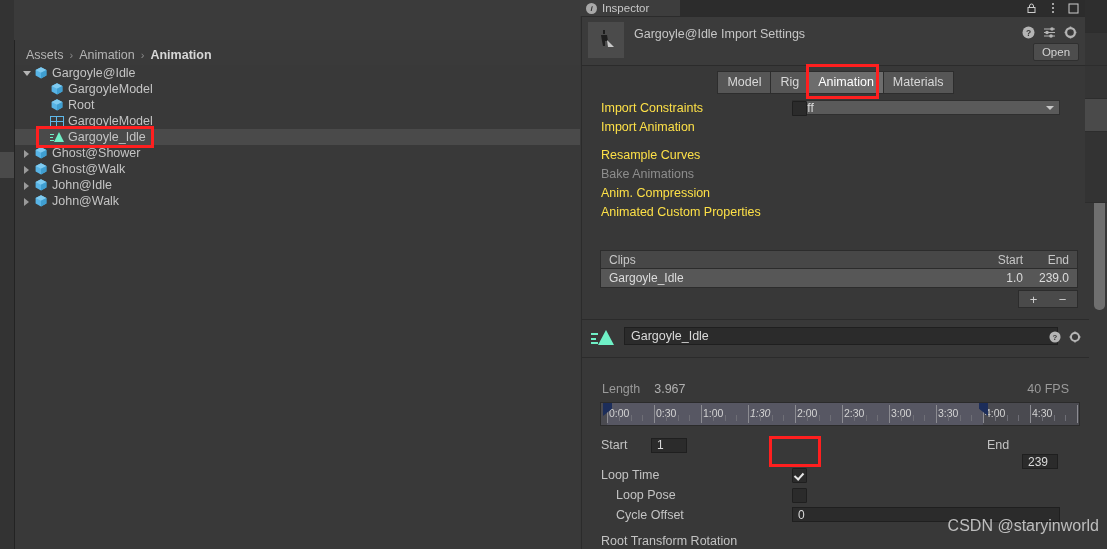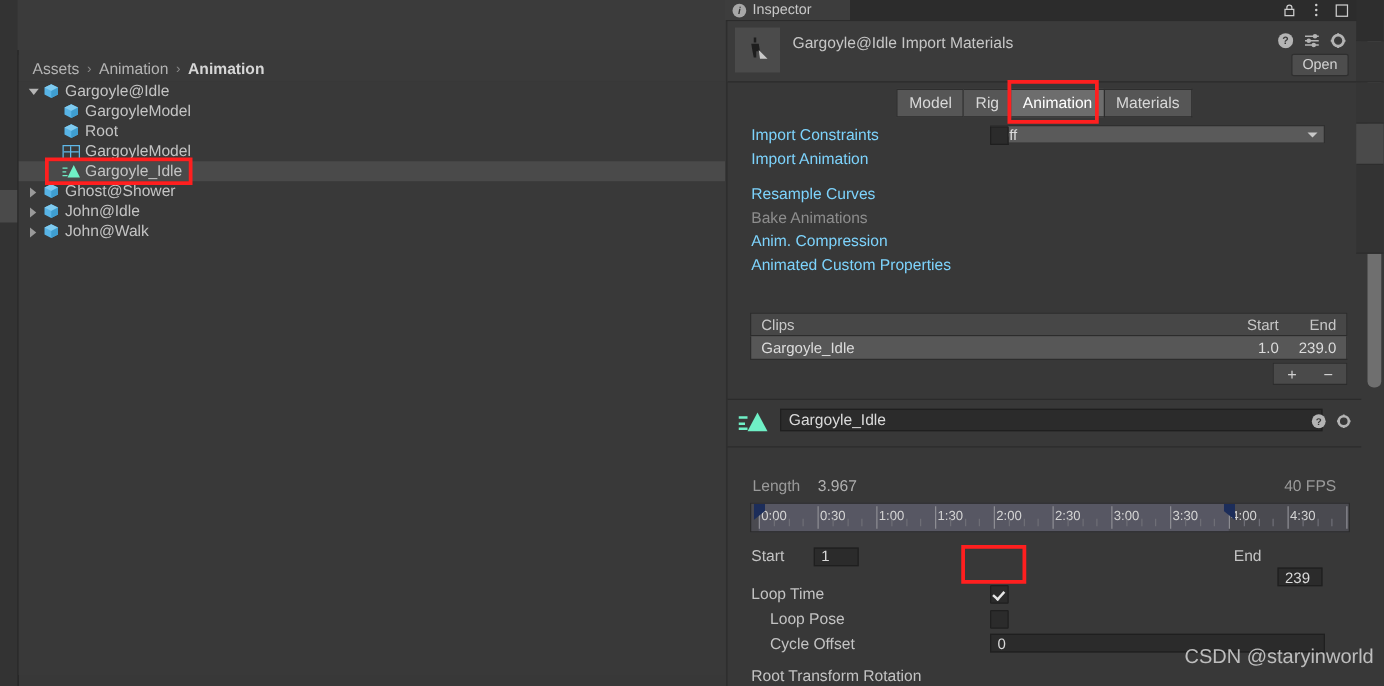--- a/index.html
+++ b/index.html
@@ -74,21 +74,21 @@
 
   .tabs-row{position:absolute;left:0;top:49px;width:507px;height:32px;
     display:flex;align-items:center;justify-content:center;gap:0;}
   .stab{height:21px;padding:0 9px;background:#565656;border:1px solid #2d2d2d;border-left-width:0;
     display:flex;align-items:center;font-size:12.5px;color:#d8d8d8;}
   .stab:first-child{border-left-width:1px;}
   .stab.active{background:#6d6d6d;color:#fff;}
 
   .settings{position:absolute;left:0;top:81px;width:507px;}
   .srow{height:19px;display:flex;align-items:center;padding-left:19px;box-sizing:border-box;font-size:12.5px;}
-  .slabel{color:#7dd3fc;}
+  .slabel{color:#fde047;}
   .slabel.dim{color:#8d8d8d;}
   .cbx{position:absolute;left:210px;width:13px;height:13px;background:#2b2b2b;border:1px solid #1f1f1f;border-radius:1px;}
   .cbx.dim{background:#3a3a3a;border-color:#303030;}
   .cbx.on:after{content:"";position:absolute;left:3px;top:2px;width:4px;height:7px;
     border:solid #e6e6e6;border-width:0 2px 2px 0;transform:rotate(42deg);}
   .dd{position:absolute;left:210px;width:268px;height:15px;background:#5a5a5a;border:1px solid #2f2f2f;
     display:flex;align-items:center;padding-left:5px;box-sizing:border-box;font-size:12px;color:#dcdcdc;}
   .dd .arw{position:absolute;right:5px;top:5px;width:0;height:0;
     border-top:4px solid #c8c8c8;border-left:4px solid transparent;border-right:4px solid transparent;}
 
@@ -255,20 +255,33 @@
         <span class="tw closed">
           <span class="tri"></span>
         </span>
         <span class="ico ico-prefab">
           <svg width="14" height="14" viewBox="0 0 14 14">
             <path d="M7 1.3 L12.4 4 L12.4 9.6 L7 12.4 L1.6 9.6 L1.6 4 Z" fill="#58b4e6"></path>
             <path d="M7 1.3 L12.4 4 L7 6.7 L1.6 4 Z" fill="#7fcbf0"></path>
             <path d="M7 6.7 L12.4 4 L12.4 9.6 L7 12.4 Z" fill="#3f9ed0"></path>
           </svg>
         </span>
+        <span>Ghost@Walk</span>
+      </div>
+      <div class="row" style="padding-left: 7px;">
+        <span class="tw closed">
+          <span class="tri"></span>
+        </span>
+        <span class="ico ico-prefab">
+          <svg width="14" height="14" viewBox="0 0 14 14">
+            <path d="M7 1.3 L12.4 4 L12.4 9.6 L7 12.4 L1.6 9.6 L1.6 4 Z" fill="#58b4e6"></path>
+            <path d="M7 1.3 L12.4 4 L7 6.7 L1.6 4 Z" fill="#7fcbf0"></path>
+            <path d="M7 6.7 L12.4 4 L12.4 9.6 L7 12.4 Z" fill="#3f9ed0"></path>
+          </svg>
+        </span>
         <span>John@Idle</span>
       </div>
       <div class="row" style="padding-left: 7px; text-align: center;">
         <span class="tw closed">
           <span class="tri"></span>
         </span>
         <span class="ico ico-prefab">
           <svg width="14" height="14" viewBox="0 0 14 14">
             <path d="M7 1.3 L12.4 4 L12.4 9.6 L7 12.4 L1.6 9.6 L1.6 4 Z" fill="#58b4e6"></path>
             <path d="M7 1.3 L12.4 4 L7 6.7 L1.6 4 Z" fill="#7fcbf0"></path>
@@ -314,21 +327,21 @@
     <div class="insp-body">
 
       <div class="hdr">
         <div class="thumb">
           <svg width="36" height="36" viewBox="0 0 36 36">
             <rect width="36" height="36" fill="#4b4b4b"></rect>
             <path d="M15 8 l2 0 l0 4 l-2 0 z M14 13 l5 0 l1 6 l-3 0 l0 5 l-2 0 l-1 -5 l-1 -6 z" fill="#1e1e1e"></path>
             <path d="M19 18 L26 25 L20 25 Z" fill="#c9c9c9"></path>
           </svg>
         </div>
-        <div class="hdr-title">Gargoyle@Idle Import Materials</div>
+        <div class="hdr-title">Gargoyle@Idle Import Settings</div>
         <div class="hdr-icons">
           <span class="hic">
             <svg width="13" height="13" viewBox="0 0 13 13">
                 <circle cx="6.5" cy="6.5" r="6" fill="#b4b4b4"></circle>
                 <text x="6.5" y="9.6" font-size="8.5" font-family="Liberation Sans" text-anchor="middle" fill="#383838" font-weight="bold">?</text>
               </svg>
           </span>
           <span class="hic">
             <svg width="13" height="13" viewBox="0 0 13 13">
                 <path d="M1 3 H12 M1 6.5 H12 M1 10 H12" stroke="#b4b4b4" stroke-width="1.2"></path>
@@ -456,21 +469,21 @@
           <span class="tlabel" style="left: 55px;">0:30</span>
           <span class="tick minor" style="left: 64.75px;"></span>
           <span class="tick minor" style="left: 76.5px;"></span>
           <span class="tick minor" style="left: 88.25px;"></span>
           <span class="tick" style="left: 100px;"></span>
           <span class="tlabel" style="left: 102px;">1:00</span>
           <span class="tick minor" style="left: 111.75px;"></span>
           <span class="tick minor" style="left: 123.5px;"></span>
           <span class="tick minor" style="left: 135.25px;"></span>
           <span class="tick" style="left: 147px;"></span>
-          <span class="tlabel" style="left: 149px;">1:30</span>
+          <span class="tlabel" style="left: 149px; font-style: italic;">1:30</span>
           <span class="tick minor" style="left: 158.75px;"></span>
           <span class="tick minor" style="left: 170.5px;"></span>
           <span class="tick minor" style="left: 182.25px;"></span>
           <span class="tick" style="left: 194px;"></span>
           <span class="tlabel" style="left: 196px;">2:00</span>
           <span class="tick minor" style="left: 205.75px;"></span>
           <span class="tick minor" style="left: 217.5px;"></span>
           <span class="tick minor" style="left: 229.25px;"></span>
           <span class="tick" style="left: 241px;"></span>
           <span class="tlabel" style="left: 243px;">2:30</span>

